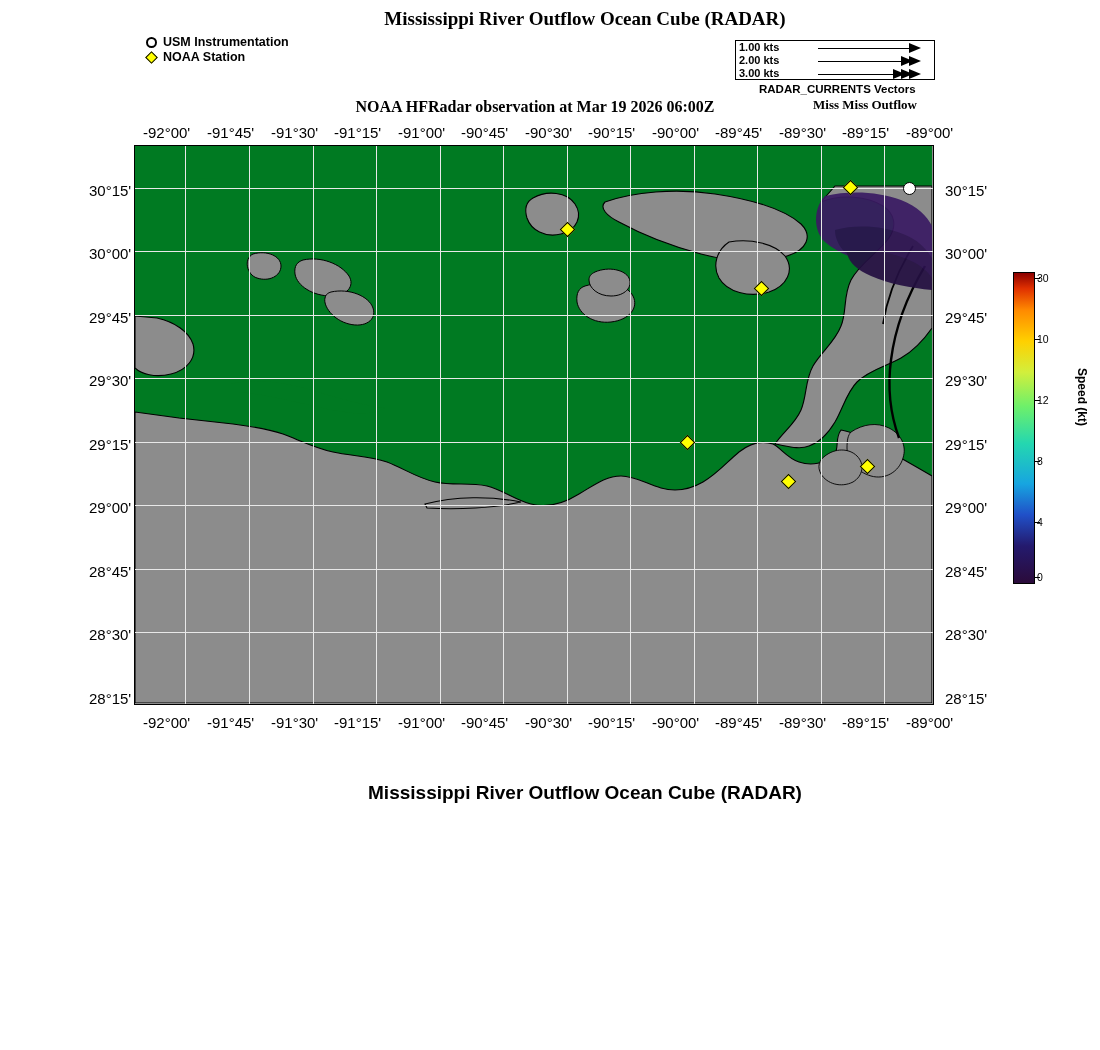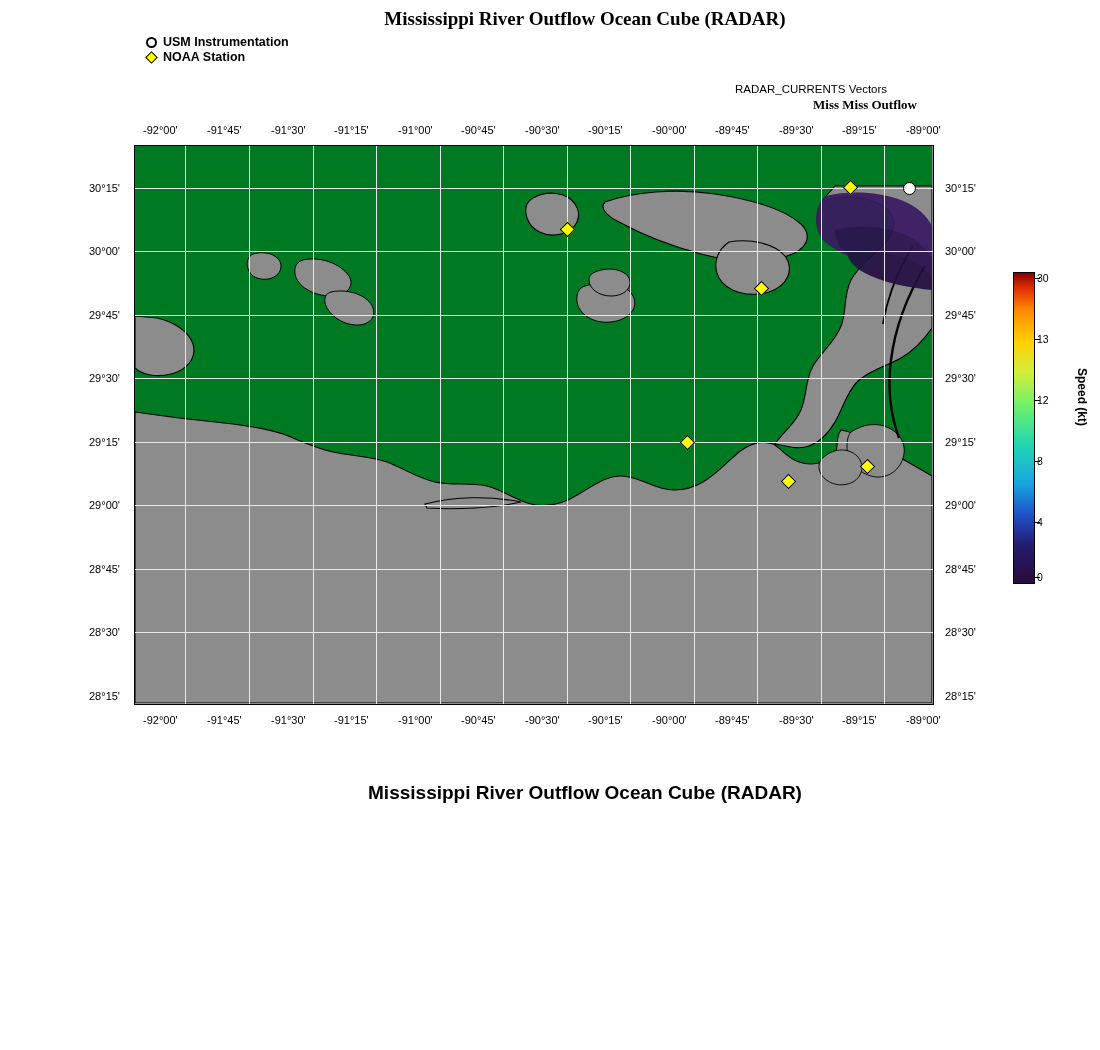--- a/index.html
+++ b/index.html
@@ -33,23 +33,23 @@
   }
   #subtitle {
     left: 0; top: 98px; width: 1000px;
     text-align: center;
     font-family: "Liberation Serif", serif;
     font-weight: bold;
     font-size: 16px;
     color: #000;
   }
   #vectors-label {
-    left: 700px; top: 83px;
-    font-family: "Liberation Sans", sans-serif;
-    font-weight: normal;
+    left: 724px; top: 83px;
+    font-family: "Liberation Sans", sans-serif;
+    font-weight: bold;
     font-size: 11.5px;
     color: #000;
     white-space: nowrap;
   }
   #outflow-label {
     left: 778px; top: 97px;
     font-family: "Liberation Serif", serif;
     font-weight: bold;
     font-size: 13px;
     color: #000;
@@ -107,21 +107,21 @@
     overflow: hidden;
   }
   #map-canvas { position: absolute; left: 0; top: 0; }
 
   .gridline-v, .gridline-h { position: absolute; background: #e8e8e8; }
   .gridline-v { width: 1px; height: 100%; top: 0; }
   .gridline-h { height: 1px; width: 100%; left: 0; }
 
   .tick-label {
     position: absolute;
-    font-size: 11px;
+    font-size: 15px;
     font-family: "Liberation Sans", sans-serif;
     color: #000;
     white-space: nowrap;
   }
 
   .station {
     position: absolute; width: 11px; height: 11px;
     background: #ffff00; border: 1.5px solid #000;
     transform: rotate(45deg);
   }
@@ -180,23 +180,44 @@
       <span class="txt">USM Instrumentation</span>
     </div>
     <div class="legend-row">
       <span class="sym">
           <span class="diamond-sym"></span>
         </span>
       <span class="txt">NOAA Station</span>
     </div>
   </div>
 
+  <div class="abs" id="vector-box">
+    <div class="vrow" style="margin-top:1px;">
+      <span class="vlabel">1.00 kts</span>
+      <span class="vline" style="left:82px; top:6px; width:92px;"></span>
+      <span class="varrow" style="left:173px; top:1px;"></span>
+    </div>
+    <div class="vrow">
+      <span class="vlabel">2.00 kts</span>
+      <span class="vline" style="left:82px; top:6px; width:92px;"></span>
+      <span class="varrow" style="left:173px; top:1px;"></span>
+      <span class="varrow" style="left:165px; top:1px;"></span>
+    </div>
+    <div class="vrow">
+      <span class="vlabel">3.00 kts</span>
+      <span class="vline" style="left:82px; top:6px; width:92px;"></span>
+      <span class="varrow" style="left:173px; top:1px;"></span>
+      <span class="varrow" style="left:165px; top:1px;"></span>
+      <span class="varrow" style="left:157px; top:1px;"></span>
+    </div>
+  </div>
 
   <div class="abs" id="vectors-label">RADAR_CURRENTS Vectors</div>
   <div class="abs" id="outflow-label">Miss Miss Outflow</div>
+  <div class="abs" id="subtitle">NOAA HFRadar observation at Mar 19 2026 06:00Z</div>
 
   <div class="abs" id="map-frame">
     <svg id="map-canvas" width="797" height="557" viewBox="0 0 797 557">
 
       <rect x="0" y="0" width="797" height="557" fill="#007a22"></rect>
 
       <path fill="#8c8c8c" stroke="#000" stroke-width="1.1" d="
         M 0,557 L 797,557 L 797,330
         C 780,320 762,310 745,300
         C 730,292 718,286 706,284
@@ -372,21 +393,21 @@
   <div class="abs tick-label" style="left:910px; top:499px;">29°00'</div>
   <div class="abs tick-label" style="left:910px; top:563px;">28°45'</div>
   <div class="abs tick-label" style="left:910px; top:626px;">28°30'</div>
   <div class="abs tick-label" style="left:910px; top:690px;">28°15'</div>
 
   <div class="abs" id="colorbar-wrap">
     <div id="colorbar"></div>
     <span class="cb-tick-mark" style="top:6px;"></span>
     <span class="cb-tick" style="top:0px;">30</span>
     <span class="cb-tick-mark" style="top:67px;"></span>
-    <span class="cb-tick" style="top:61px;">13</span>
+    <span class="cb-tick" style="top:61px;">10</span>
     <span class="cb-tick-mark" style="top:128px;"></span>
     <span class="cb-tick" style="top:122px;">12</span>
     <span class="cb-tick-mark" style="top:189px;"></span>
     <span class="cb-tick" style="top:183px;">8</span>
     <span class="cb-tick-mark" style="top:250px;"></span>
     <span class="cb-tick" style="top:244px;">4</span>
     <span class="cb-tick-mark" style="top:305px;"></span>
     <span class="cb-tick" style="top:299px;">0</span>
     <div id="cb-title">Speed (kt)</div>
   </div>

